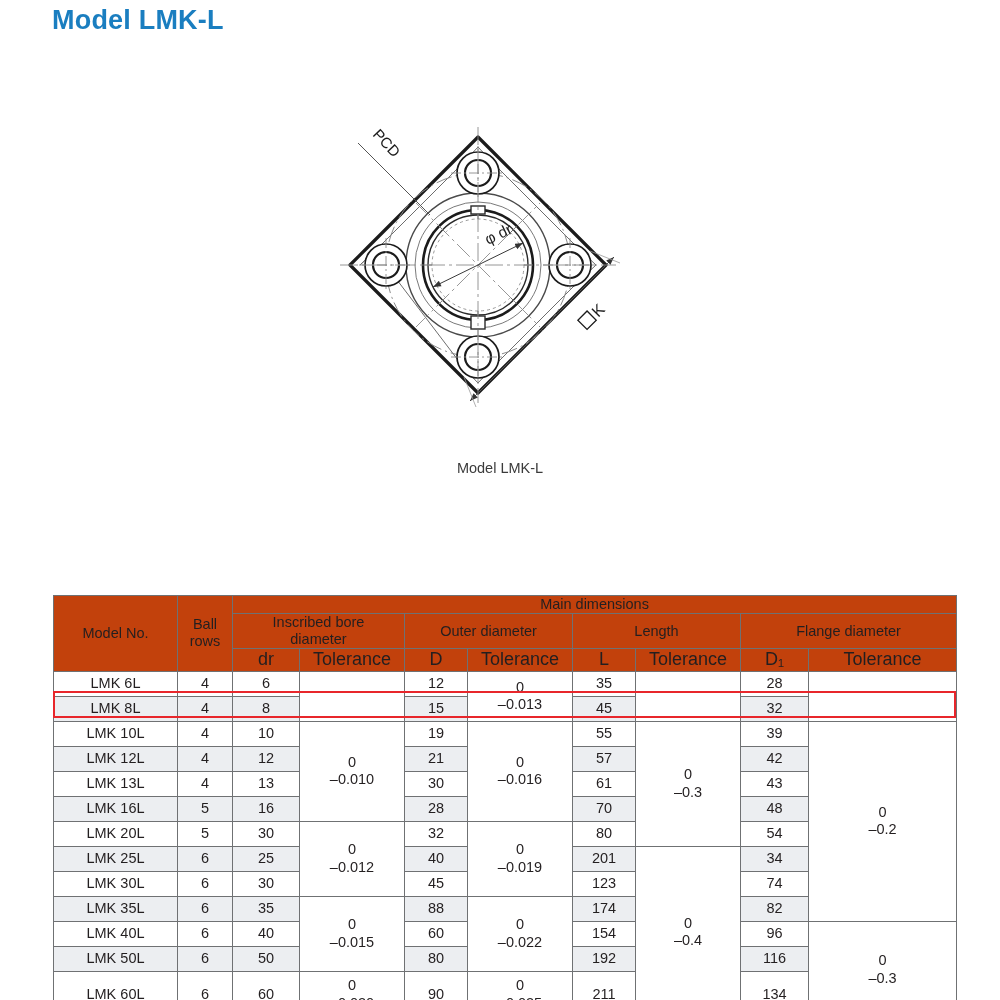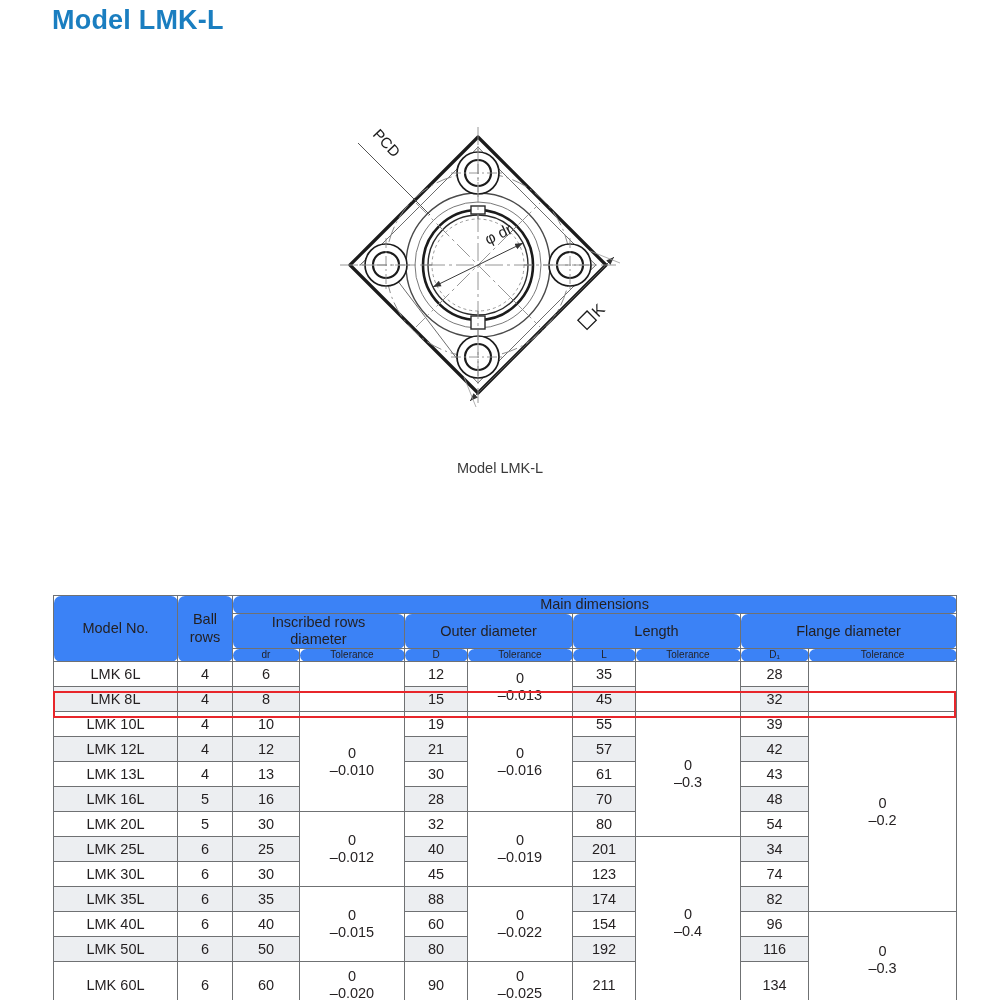--- a/index.html
+++ b/index.html
@@ -65,28 +65,27 @@
   table.spec th,
   table.spec td {
     border: 1px solid #6f7173;
     text-align: center;
     vertical-align: middle;
     padding: 0;
     line-height: 1.18;
     font-weight: normal;
   }
   table.spec thead th {
-    background: #3b82f6;
+    background: #c2410c;
     height: 0;
-    border-radius: 7px;
   }
   th.hdr-model { height: 102px; }
   th.hdr-group { height: 36px; }
   th.hdr-sub   { height: 32px; }
-  th.hdr-unit  { height: 26px; font-size: 10px; }
+  th.hdr-unit  { height: 26px; font-size: 18px; }
 
   table.spec tbody td {
     height: 24px;
     background: #ffffff;
   }
   tbody tr.alt td { background: #eceef1; }
   tbody tr.tall td { height: 46px; }
 
   td.model { text-align: center; }
   td.tol {
@@ -229,21 +228,21 @@
       <col style="width:148px">
     </colgroup>
     <thead>
       <tr>
         <th class="hdr-model" rowspan="3">Model No.</th>
         <th class="hdr-model" rowspan="3" style="white-space:pre-line">Ball
 rows</th>
         <th class="hdr-group" colspan="8">Main dimensions</th>
       </tr>
       <tr>
-        <th class="hdr-sub" colspan="2" style="white-space:pre-line">Inscribed rows
+        <th class="hdr-sub" colspan="2" style="white-space:pre-line">Inscribed bore
 diameter</th>
         <th class="hdr-sub" colspan="2" style="white-space:pre-line">Outer diameter</th>
         <th class="hdr-sub" colspan="2" style="white-space:pre-line">Length</th>
         <th class="hdr-sub" colspan="2" style="white-space:pre-line">Flange diameter</th>
       </tr>
       <tr>
         <th class="hdr-unit">dr</th>
         <th class="hdr-unit">Tolerance</th>
         <th class="hdr-unit">D</th>
         <th class="hdr-unit">Tolerance</th>

